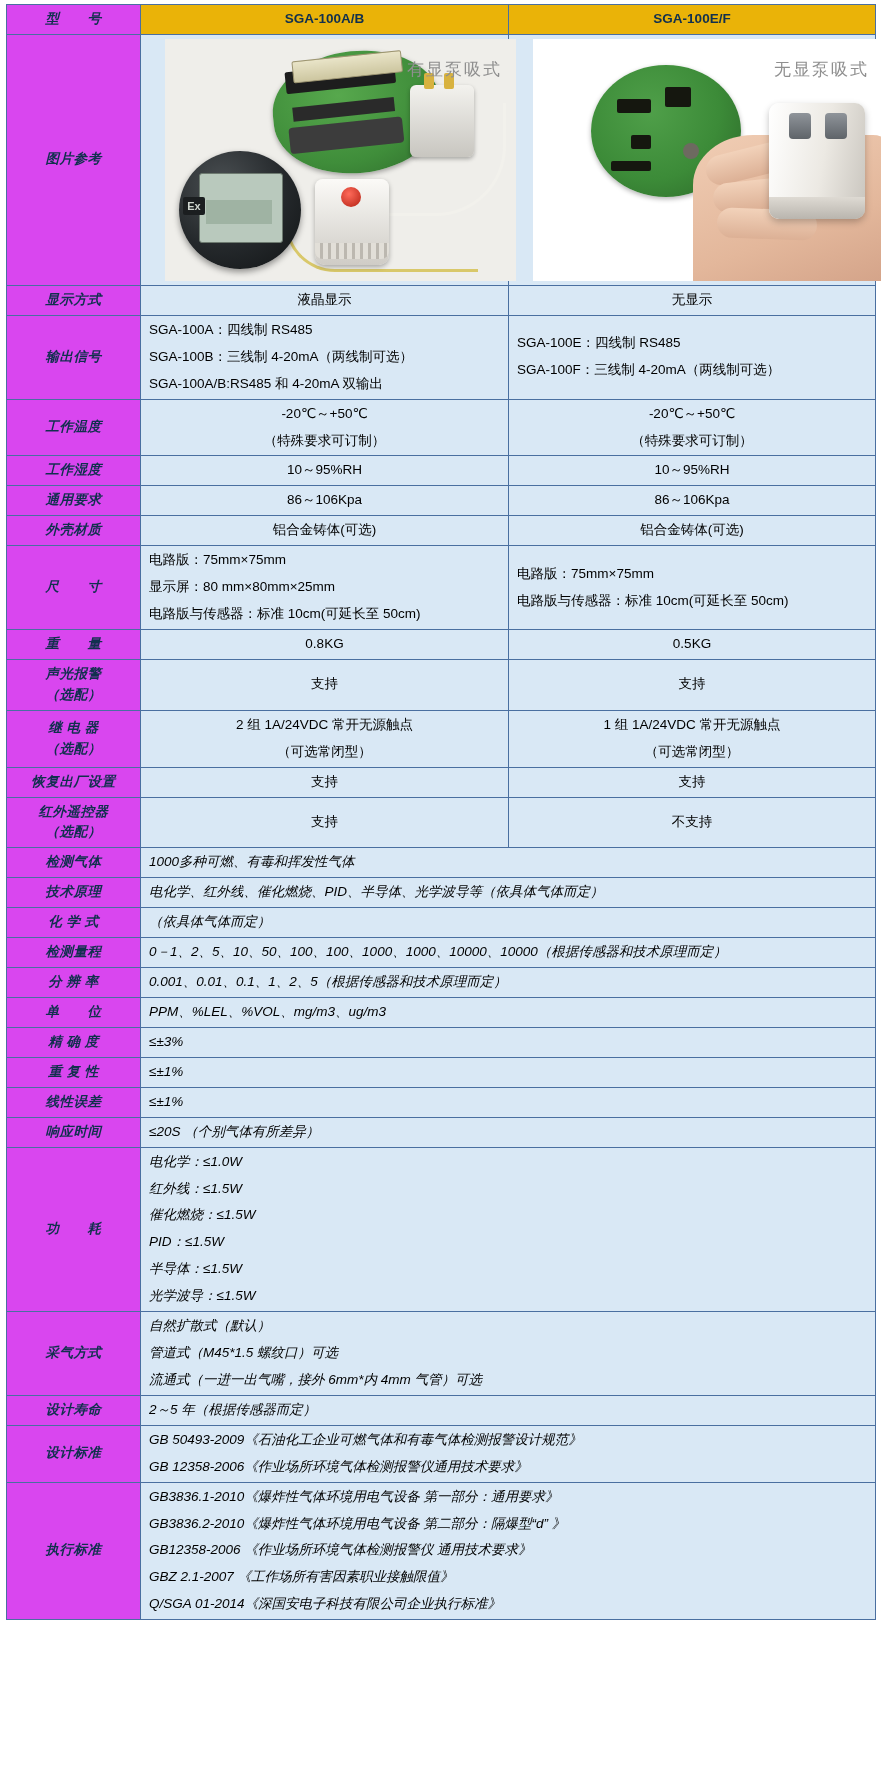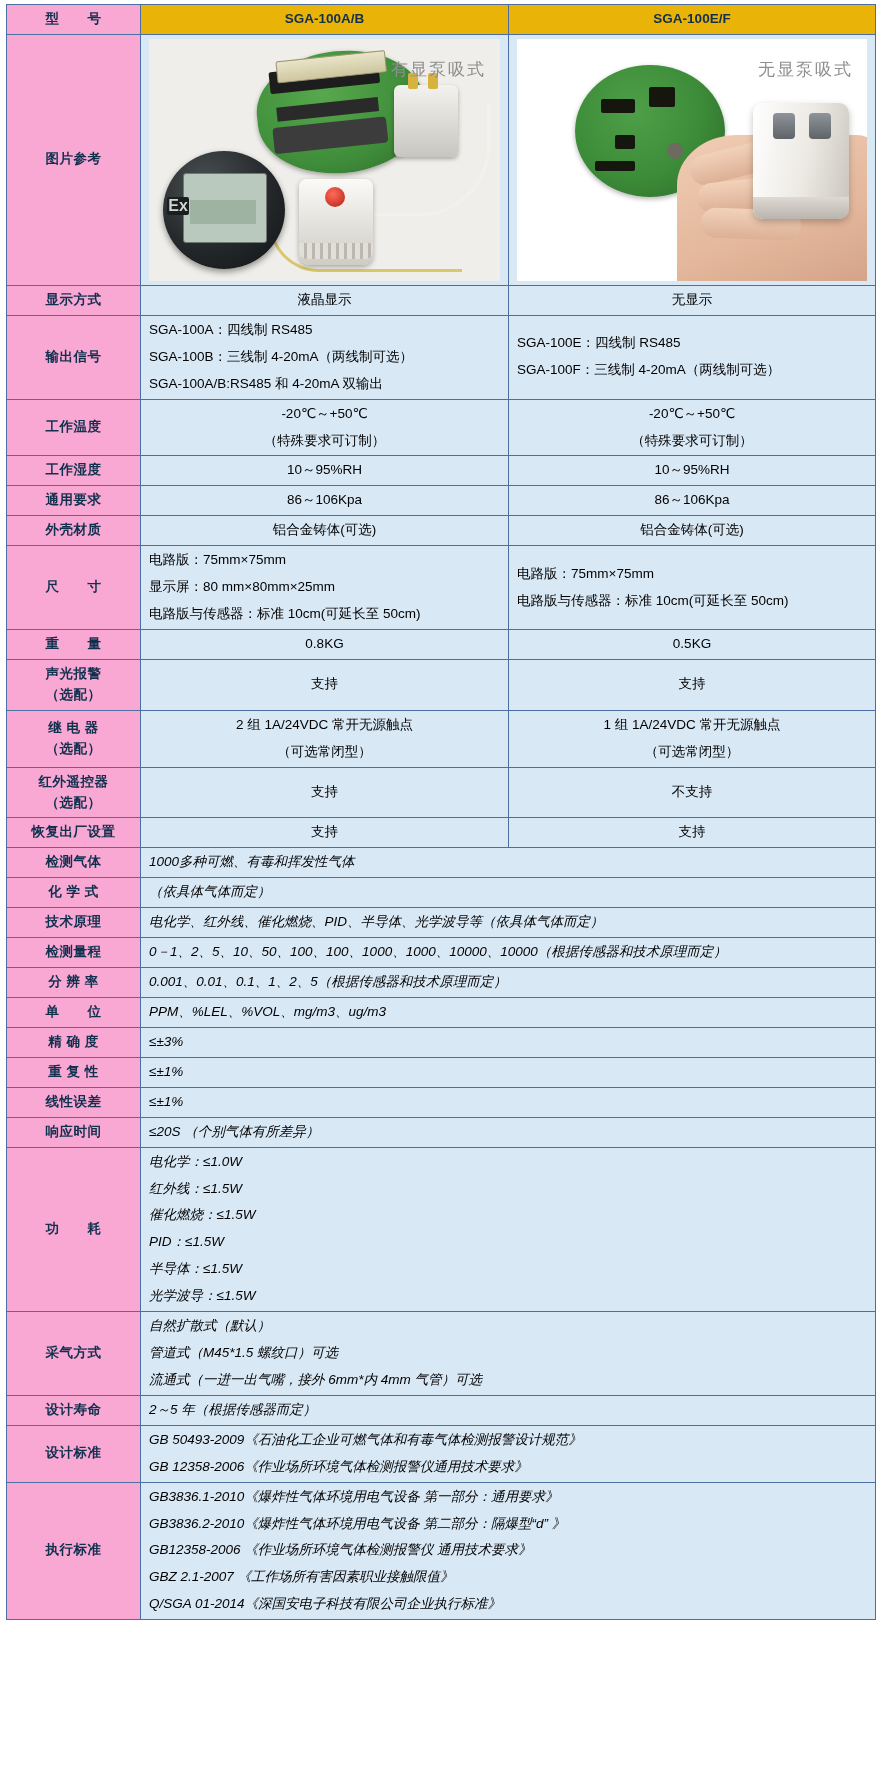--- a/index.html
+++ b/index.html
@@ -28,27 +28,28 @@
     vertical-align: middle;
     font-size: 13.5px;
     line-height: 1.55;
   }
   
   col.c-label { width: 134px; }
   col.c-a { width: 368px; }
   col.c-b { width: 367px; }
 
   td.label {
-    background: #f9a8d4;
+    background: #d946ef;
     text-align: center;
     font-weight: bold;
     color: #11304e;
     letter-spacing: 0.5px;
     font-size: 13.5px;
     padding: 4px 2px;
+    font-style: italic;
   }
   td.label .sub {
     display: block;
     font-weight: bold;
   }
   td.val {
     background: #d9e8f5;
     text-align: center;
     margin-left: 44px;
   }
@@ -79,20 +80,21 @@
   }
   .line { display: block; }
   .line + .line { margin-top: 6px; }
 
   
   .photo-wrap {
     position: relative;
     width: 100%;
     height: 242px;
     overflow: hidden;
+    margin-left: 16px;
   }
   .photo-a {
     background: #efeeea;
   }
   .photo-b {
     background: #ffffff;
   }
   .photo-caption {
     position: absolute;
     top: 18px;
@@ -158,21 +160,21 @@
     left: 6px; top: 26px;
     width: 66px; height: 24px;
     background: #9fb3a3;
   }
   .meter-ex {
     position: absolute;
     left: 4px; top: 46px;
     width: 22px; height: 18px;
     background: #1b1e20;
     color: #cfd6cf;
-    font-size: 16px;
+    font-size: 11px;
     font-weight: bold;
     text-align: center;
     line-height: 18px;
     border-radius: 2px;
     z-index: 7;
   }
   .sensor-top {
     position: absolute;
     right: 42px;
     top: 46px;
@@ -454,45 +456,45 @@
           <span class="line">2 组 1A/24VDC 常开无源触点</span>
           <span class="line">（可选常闭型）</span>
         </td>
         <td class="val">
           <span class="line">1 组 1A/24VDC 常开无源触点</span>
           <span class="line">（可选常闭型）</span>
         </td>
       </tr>
 
       <tr>
+        <td class="label">恢复出厂设置</td>
+        <td class="val">支持</td>
+        <td class="val">支持</td>
+      </tr>
+
+      <tr>
         <td class="label">
           <span>红外遥控器</span>
           <span class="sub">（选配）</span>
         </td>
         <td class="val">支持</td>
         <td class="val">不支持</td>
       </tr>
 
       <tr>
-        <td class="label">恢复出厂设置</td>
-        <td class="val">支持</td>
-        <td class="val">支持</td>
-      </tr>
-
-      <tr>
         <td class="label">检测气体</td>
         <td class="val-wide" colspan="2">1000多种可燃、有毒和挥发性气体</td>
       </tr>
       <tr>
+        <td class="label">技术原理</td>
+        <td class="val-wide" colspan="2">电化学、红外线、催化燃烧、PID、半导体、光学波导等（依具体气体而定）</td>
+      </tr>
+      <tr>
         <td class="label">化 学 式</td>
         <td class="val-wide" colspan="2">（依具体气体而定）</td>
-      </tr>
-      <tr>
-        <td class="label">技术原理</td>
-        <td class="val-wide" colspan="2">电化学、红外线、催化燃烧、PID、半导体、光学波导等（依具体气体而定）</td>
       </tr>
       <tr>
         <td class="label">检测量程</td>
         <td class="val-wide" colspan="2">0－1、2、5、10、50、100、100、1000、1000、10000、10000（根据传感器和技术原理而定）</td>
       </tr>
       <tr>
         <td class="label">分 辨 率</td>
         <td class="val-wide" colspan="2">0.001、0.01、0.1、1、2、5（根据传感器和技术原理而定）</td>
       </tr>
       <tr>

